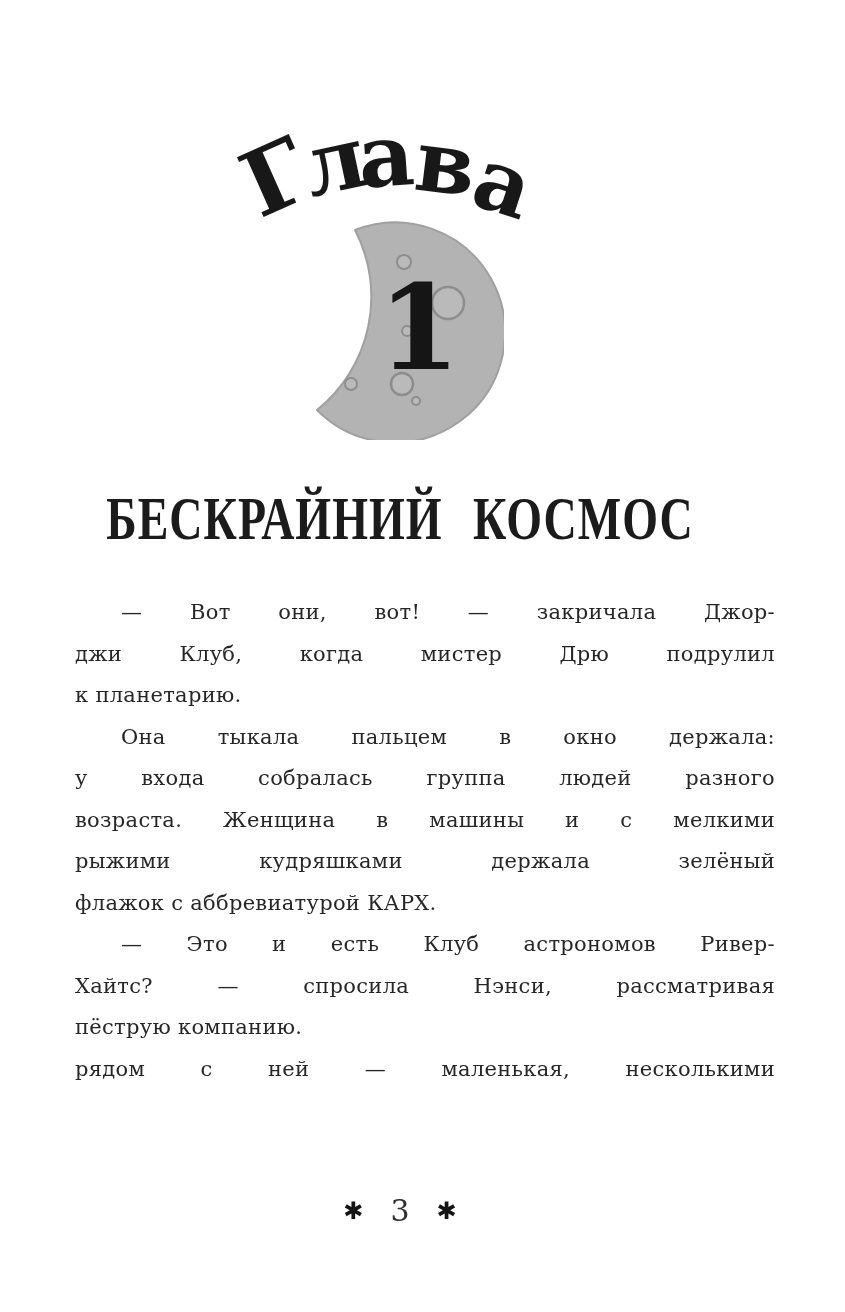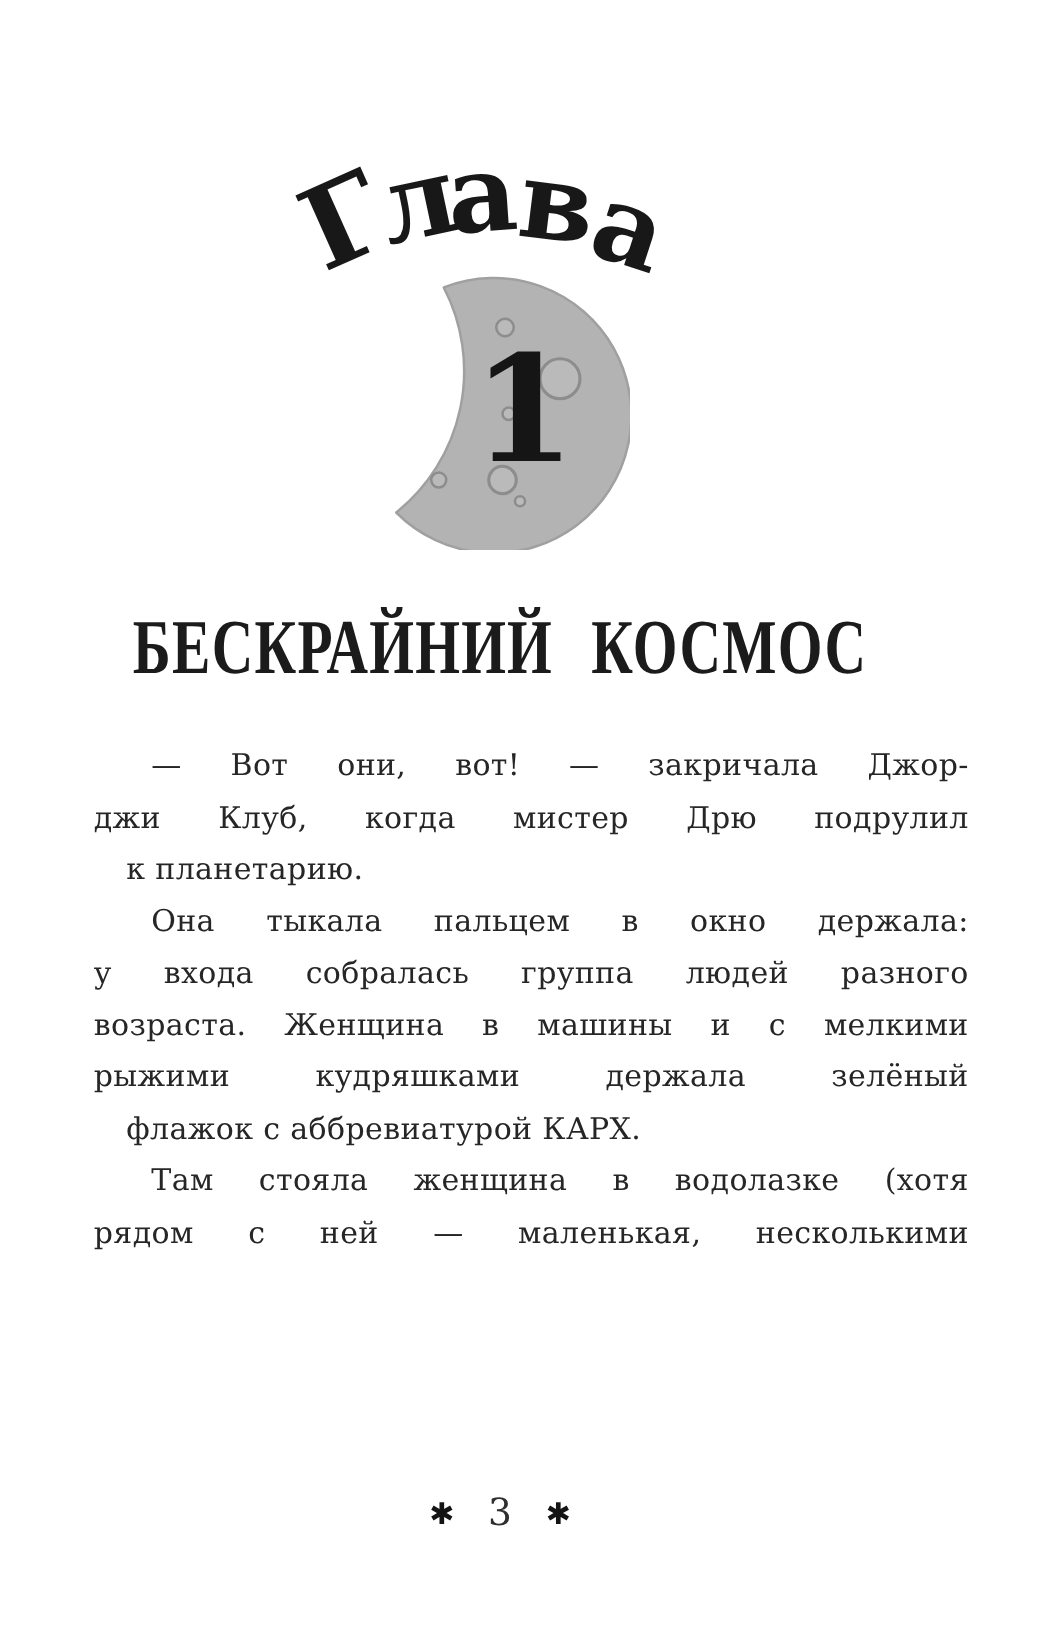--- a/index.html
+++ b/index.html
@@ -22,24 +22,24 @@
 
   
   .title { position:absolute; top:482px; left:70px; width:660px; margin:0;
            text-align:center; white-space:nowrap;
            font-family:"Liberation Serif", serif; font-weight:700;
            font-size:46px; letter-spacing:1px; word-spacing:18px; color:#1b1b1b;
            transform:scaleY(1.35); transform-origin:top center; }
 
   
   .body-text { position:absolute; top:592px; left:75px; width:700px;
-               font-family:"DejaVu Serif", serif; font-size:24px;
+               font-family:"DejaVu Serif", serif; font-size:21px;
                line-height:41.5px; color:#262626; letter-spacing:0.3px; }
   .line { text-align:justify; text-align-last:justify; }
-  .line.free { text-align-last:left;margin-left:26px; }
+  .line.free { text-align-last:left; }
   .line.indent { text-indent:46px; }
 
   
   .footer { position:absolute; top:1196px; left:70px; width:660px;
             display:flex; justify-content:center; align-items:center; gap:27px; }
   .star { font-family:"DejaVu Sans", sans-serif; font-size:24px; color:#141414; line-height:1; }
   .pagenum { font-family:"DejaVu Serif", serif; font-size:30px; color:#2f2f2f; line-height:1; }
 </style>
 </head>
 <body>
@@ -76,21 +76,25 @@
         <div class="line free">к планетарию.</div>
       </div>
       <div class="para">
         <div class="line indent">Она тыкала пальцем в окно держала:</div>
         <div class="line">у входа собралась группа людей разного</div>
         <div class="line">возраста. Женщина в машины и с мелкими</div>
         <div class="line">рыжими кудряшками держала зелёный</div>
         <div class="line free">флажок с аббревиатурой КАРХ.</div>
       </div>
       <div class="para">
-        <div class="line indent">Там стояла женщина в водолазке (хотя</div>
+        <div class="line indent">— Это и есть Клуб астрономов Ривер-</div>
+        <div class="line">Хайтс? — спросила Нэнси, рассматривая</div>
+        <div class="line free">пёструю компанию.</div>
+      </div>
+      <div class="para">
         <div class="line">рядом с ней — маленькая, несколькими</div>
       </div>
     </div>
 
   <div class="footer">
     <span class="star">✱</span>
     <span class="pagenum">3</span>
     <span class="star">✱</span>
   </div>
 

